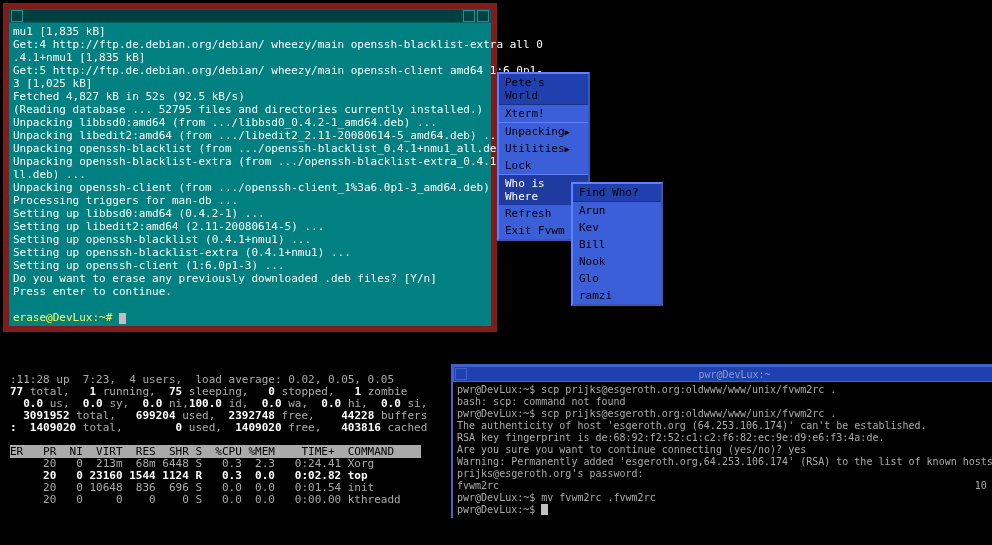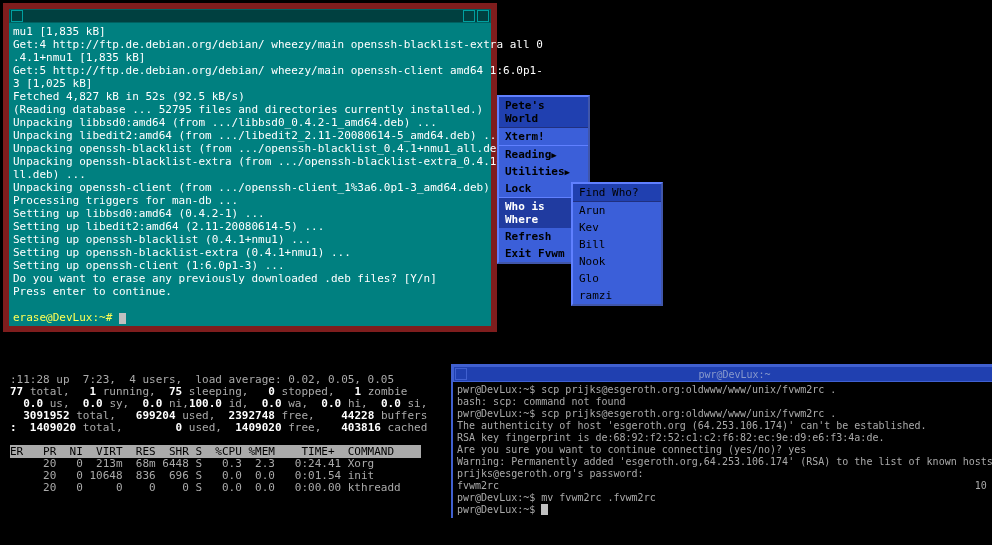--- a/index.html
+++ b/index.html
@@ -152,29 +152,29 @@
 Setting up libedit2:amd64 (2.11-20080614-5) ...
 Setting up openssh-blacklist (0.4.1+nmu1) ...
 Setting up openssh-blacklist-extra (0.4.1+nmu1) ...
 Setting up openssh-client (1:6.0p1-3) ...
 Do you want to erase any previously downloaded .deb files? [Y/n]
 Press enter to continue.
 
 <span class="yellow">erase@DevLux:~# </span><span class="cursor"></span></div>
 </div>
 
-<div class="menu" style="left:497px; top:95px; width:93px;font-weight:bold;">
+<div class="menu" style="left:497px; top:72px; width:93px;">
   <div class="menu-title">Pete's World</div>
   <div id="menu-items">
       <div class="menu-item">
         <span>Xterm!</span>
       </div>
       <div class="menu-sep"></div>
       <div class="menu-item">
-        <span>Reading</span>
+        <span>Unpacking</span>
         <span class="arrow">▶</span>
       </div>
       <div class="menu-item">
         <span>Utilities</span>
         <span class="arrow">▶</span>
       </div>
       <div class="menu-item">
         <span>Lock</span>
       </div>
       <div class="menu-sep"></div>
@@ -204,20 +204,21 @@
 </div>
 
 <div class="top-term" id="topterm"><span>:11:28 up  7:23,  4 users,  load average: 0.02, 0.05, 0.05</span>
 <span class="b">77 </span>total,   <span class="b">1 </span>running,  <span class="b">75 </span>sleeping,   <span class="b">0 </span>stopped,   <span class="b">1 </span>zombie
 <span class="b">  0.0 </span>us,<span class="b">  0.0 </span>sy,<span class="b">  0.0 </span>ni,<span class="b">100.0 </span>id,<span class="b">  0.0 </span>wa,<span class="b">  0.0 </span>hi,<span class="b">  0.0 </span>si,
 <span class="b">  3091952 </span>total,   <span class="b">699204 </span>used,  <span class="b">2392748 </span>free,    <span class="b">44228 </span>buffers
 <span class="b">:  1409020 </span>total,        <span class="b">0 </span>used,  <span class="b">1409020 </span>free,   <span class="b">403816 </span>cached
 
 <span class="inv">ER   PR  NI  VIRT  RES  SHR S  %CPU %MEM    TIME+  COMMAND    </span>
      20   0  213m  68m 6448 S   0.3  2.3   0:24.41 Xorg
+<span class="b">     20   0 23160 1544 1124 R   0.3  0.0   0:02.82 top</span>
      20   0 10648  836  696 S   0.0  0.0   0:01.54 init
      20   0     0    0    0 S   0.0  0.0   0:00.00 kthreadd
 </div>
 
 <div class="ssh-window">
   <div class="ssh-title">
     <div class="ssh-title-btn"></div>
     <div class="ssh-title-text">pwr@DevLux:~</div>
   </div>
   <div class="ssh-body" id="sshbody">pwr@DevLux:~$ scp prijks@esgeroth.org:oldwww/www/unix/fvwm2rc .

